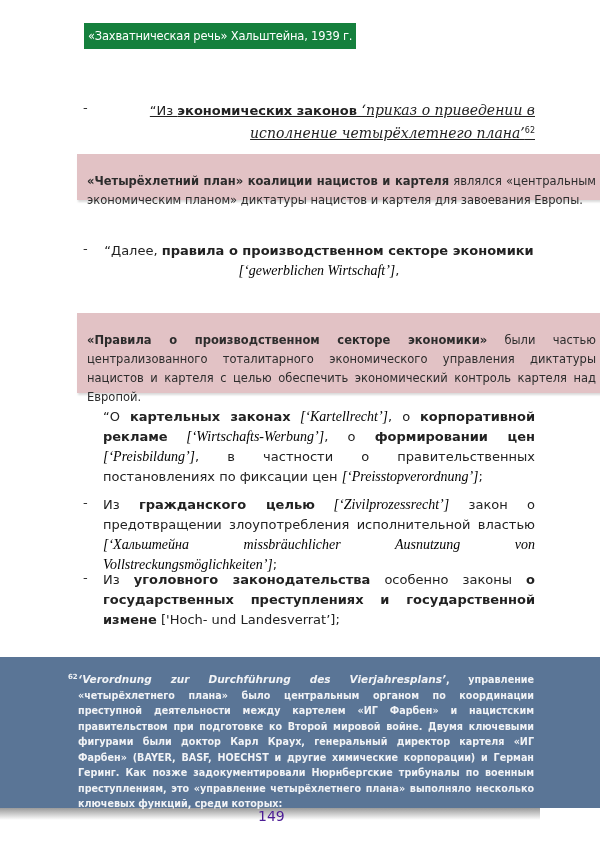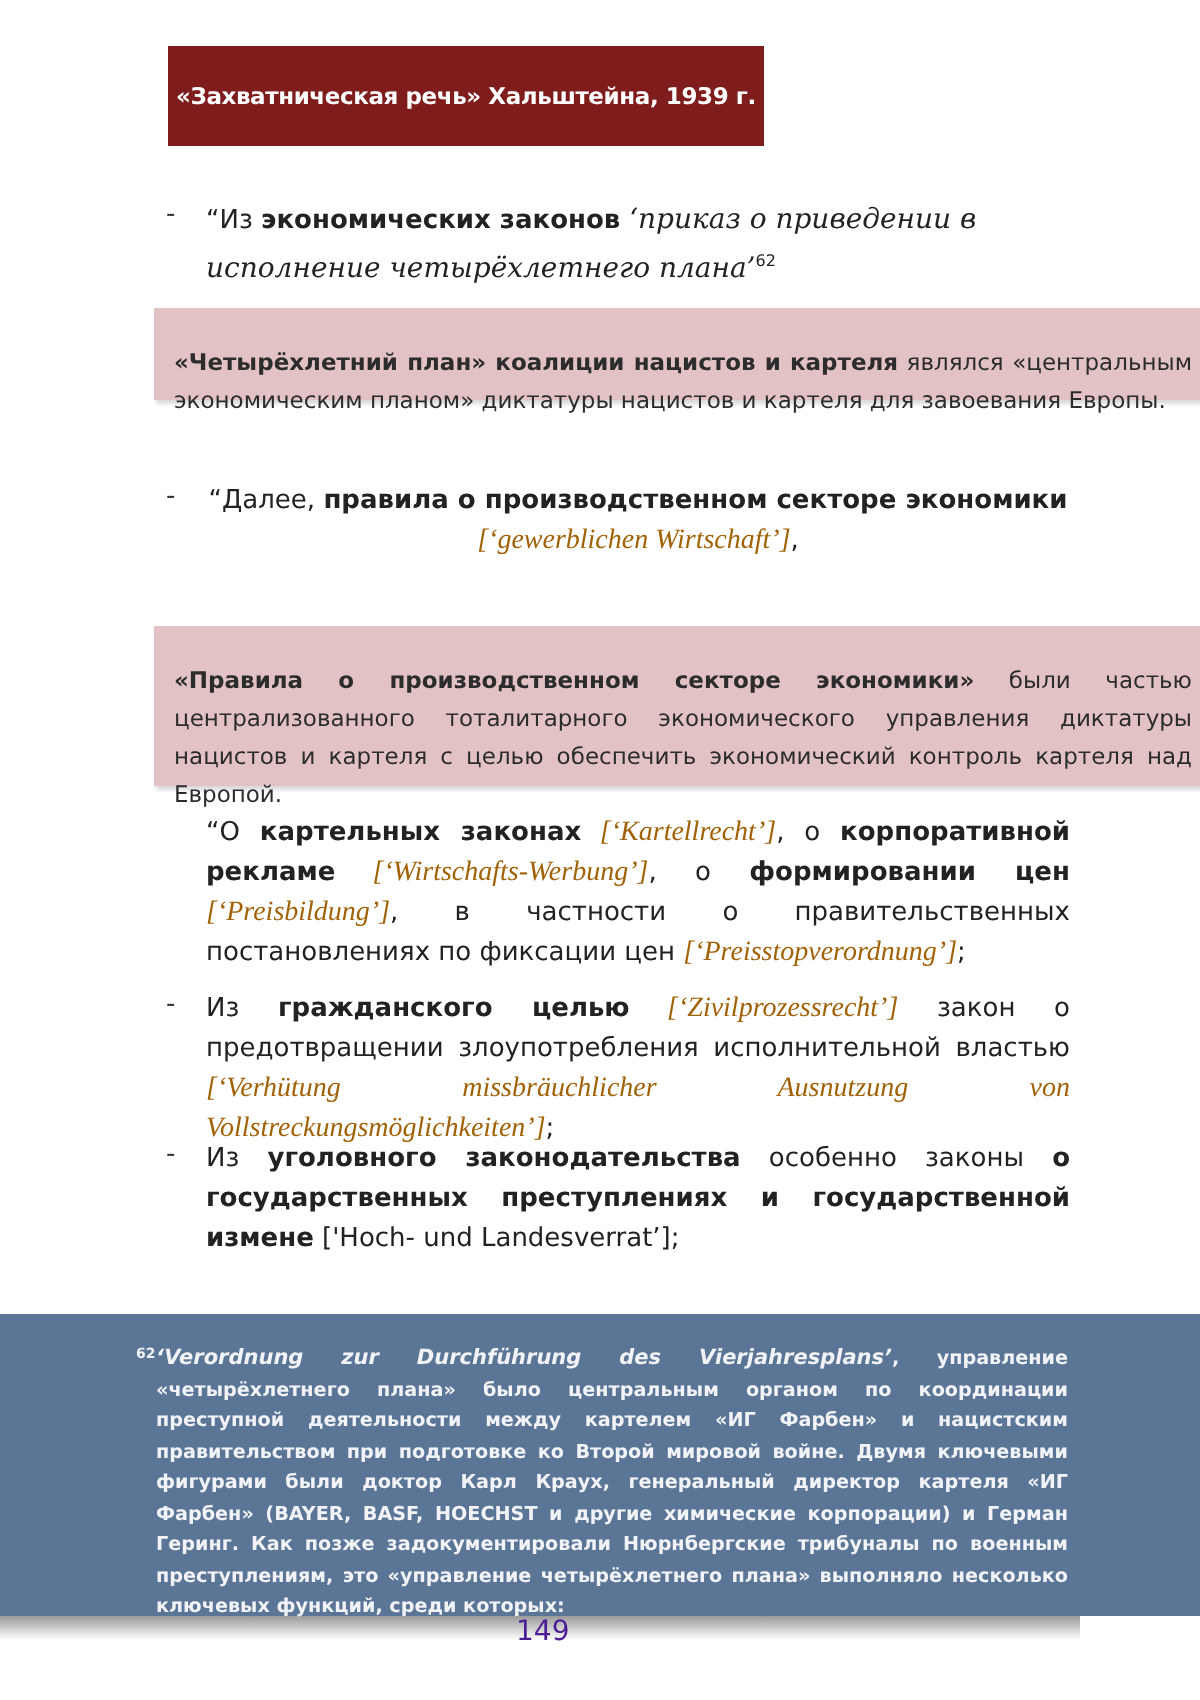--- a/index.html
+++ b/index.html
@@ -1,40 +1,40 @@
 <!DOCTYPE html>
 <html><head>
 <meta charset="utf-8">
 <style>
   html,body{margin:0;padding:0;}
   body{width:600px;height:850px;background:#ffffff;position:relative;overflow:hidden;font-family:"DejaVu Sans",sans-serif;color:#222;}
-  .header-tag{position:absolute;left:84px;top:23px;height:18px;padding:16px 4px;background:#7f1d1d;color:#fff;font-family:"DejaVu Sans",sans-serif;font-weight:bold;font-size:11.5px;line-height:18px;white-space:nowrap;letter-spacing:-0.2px;}
+  .header-tag{position:absolute;left:84px;top:23px;height:18px;padding:4px 4px;background:#15803d;color:#fff;font-family:"DejaVu Sans",sans-serif;font-weight:normal;font-size:11.5px;line-height:18px;white-space:nowrap;letter-spacing:-0.2px;}
   .item{position:absolute;left:83px;width:452px;}
   .dash{position:absolute;left:0;top:0;font-size:13px;color:#333;}
   .itext{margin-left:20px;font-size:13px;line-height:20px;color:#222;text-align:justify;}
   .itext b{font-weight:bold;}
   .serif-it{font-family:"DejaVu Serif",serif;font-style:italic;font-size:14px;}
-  .serif-it-light{font-family:"Liberation Serif",serif;font-style:italic;font-size:14px;color:#a16207;}
+  .serif-it-light{font-family:"Liberation Serif",serif;font-style:italic;font-size:14px;color:#000000;}
   sup{font-size:8px;}
   .pinkbox{position:absolute;left:77px;width:529px;background:#e2c2c5;box-shadow:1px 2px 2px rgba(0,0,0,0.15);font-size:11.5px;line-height:19px;color:#2c2c2c;padding:18px 10px;box-sizing:border-box;text-align:justify;}
   .footband{position:absolute;left:0;top:657px;width:600px;height:151px;background:#5a7596;}
   .footshadow{position:absolute;left:0;top:808px;width:540px;height:12px;background:linear-gradient(#9a9a9a,#ffffff);}
   .footnote{position:absolute;left:78px;top:672px;width:456px;color:#f1f3f6;font-size:9.6px;line-height:15.5px;font-weight:bold;text-align:justify;}
   .fnnum{position:absolute;left:-10px;top:-2px;font-size:7px;}
   .fnit{font-style:italic;font-size:10.5px;}
   .pagenum{position:absolute;left:258px;top:808px;font-size:14px;color:#4c1d95;}
 </style>
 </head>
 <body>
 
 <div class="header-tag">«Захватническая речь» Хальштейна, 1939 г.</div>
 
 <div class="item" style="top:100px;">
   <span class="dash">-</span>
-  <div class="itext" style="text-align:left;">
+  <div class="itext" style="text-align:right;text-decoration:underline;">
     <span>“Из </span><b>экономических законов</b><span class="serif-it"> ‘приказ о приведении в исполнение четырёхлетнего плана’</span><sup>62</sup>
   </div>
 </div>
 
 <div class="pinkbox" style="top:154px;height:46px;">
   <b>«Четырёхлетний план» коалиции нацистов и картеля</b><span> являлся «центральным экономическим планом» диктатуры нацистов и картеля для завоевания Европы.</span>
 </div>
 
 <div class="item" style="top:241px;">
   <span class="dash">-</span>
@@ -49,21 +49,21 @@
 
 <div class="item" style="top:407px;">
   <div class="itext">
     <span>“О </span><b>картельных законах</b><span class="serif-it-light"> [‘Kartellrecht’]</span><span>, о </span><b>корпоративной рекламе</b><span class="serif-it-light"> [‘Wirtschafts-Werbung’]</span><span>, о </span><b>формировании цен</b><span class="serif-it-light"> [‘Preisbildung’]</span><span>, в частности о правительственных постановлениях по фиксации цен </span><span class="serif-it-light">[‘Preisstopverordnung’]</span><span>;</span>
   </div>
 </div>
 
 <div class="item" style="top:495px;">
   <span class="dash">-</span>
   <div class="itext">
-    <span>Из </span><b>гражданского целью</b><span class="serif-it-light"> [‘Zivilprozessrecht’]</span><span> закон о предотвра­щении злоупотребления исполнительной властью </span><span class="serif-it-light">[‘Verhütung missbräuchlicher Ausnutzung von Vollstreckungsmöglichkeiten’]</span><span>;</span>
+    <span>Из </span><b>гражданского целью</b><span class="serif-it-light"> [‘Zivilprozessrecht’]</span><span> закон о предотвра­щении злоупотребления исполнительной властью </span><span class="serif-it-light">[‘Хальштейна missbräuchlicher Ausnutzung von Vollstreckungsmöglichkeiten’]</span><span>;</span>
   </div>
 </div>
 
 <div class="item" style="top:570px;">
   <span class="dash">-</span>
   <div class="itext">
     <span>Из </span><b>уголовного законодательства</b><span> особенно законы </span><b>о государствен­ных преступлениях и государственной измене</b><span> ['Hoch- und Landesverrat’];</span>
   </div>
 </div>
 

